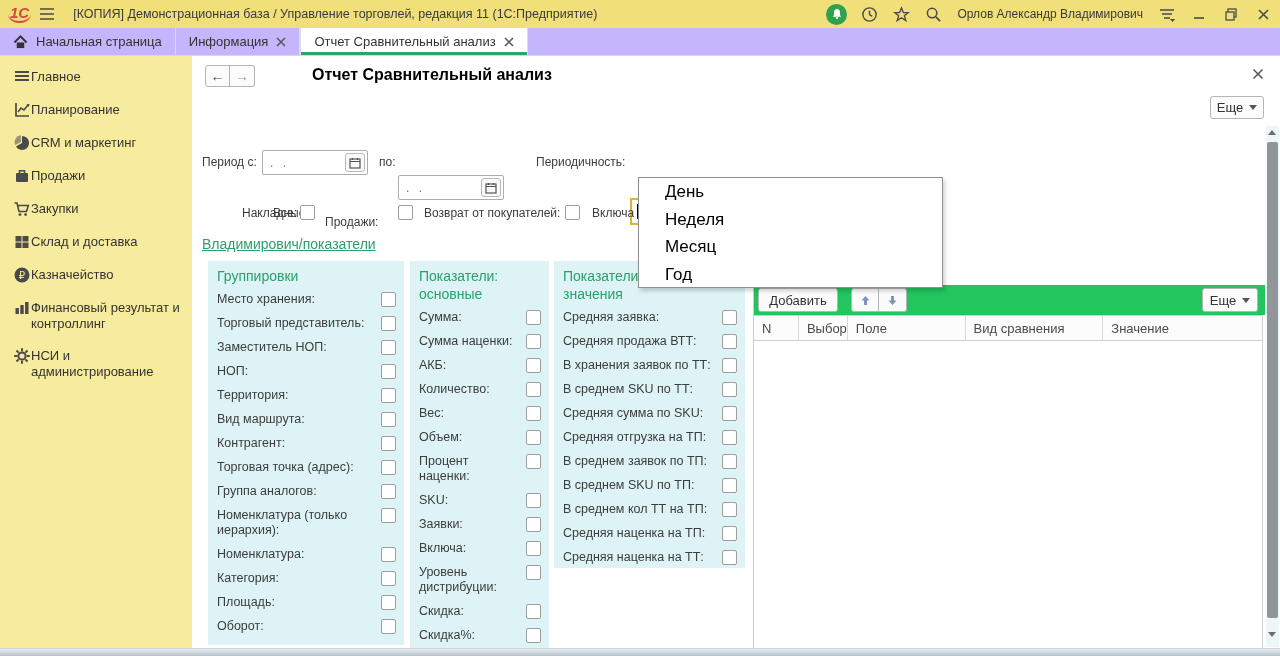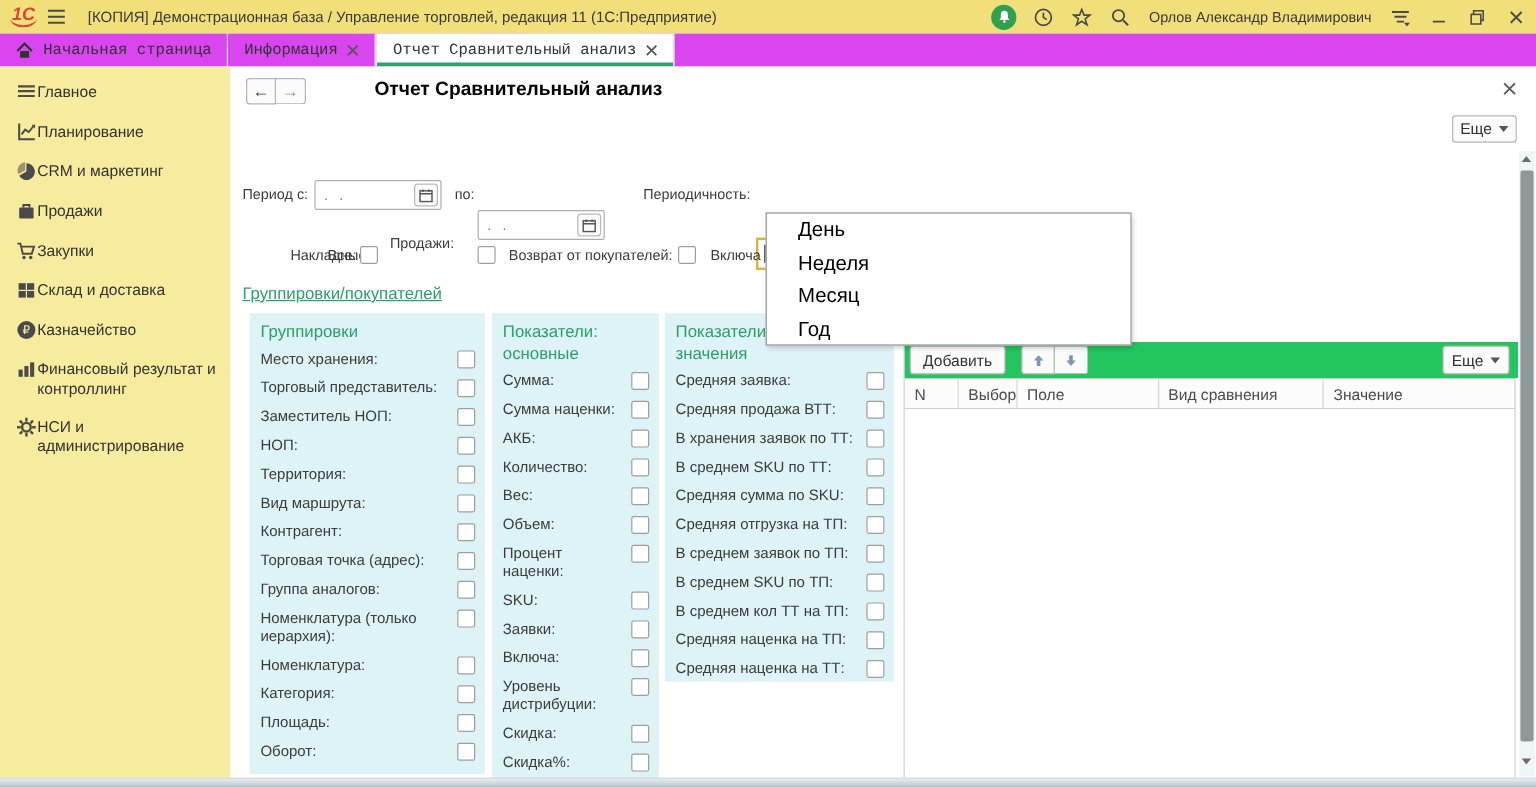--- a/index.html
+++ b/index.html
@@ -16,21 +16,21 @@
   .tb-ico { display:inline-flex; align-items:center; justify-content:center;
             width:22px; height:22px; margin:0 5px; }
   .tb-title { font-size:12.5px; color:#3a3a3a; margin-left:10px; white-space:nowrap; }
   .tb-right { margin-left:auto; display:flex; align-items:center; }
   .bell-circle { width:21px; height:21px; border-radius:50%; background:#2fa24f;
                  display:flex; align-items:center; justify-content:center; margin:0 6px; }
   .tb-user { font-size:12px; color:#3a3a3a; margin:0 8px; white-space:nowrap; }
 
   
   .tabbar { position:absolute; left:0; top:28px; width:1280px; height:28px;
-            background:#d946ef; border-bottom:1px solid #d8d8d8; display:flex;font-family:Liberation Mono, monospace; }
+            background:#c4b5fd; border-bottom:1px solid #d8d8d8; display:flex; }
   .tab { display:flex; align-items:center; gap:8px; padding:0 13px; font-size:13px;
          color:#333; border-right:1px solid #dcdcdc; height:100%; cursor:pointer; white-space:nowrap; }
   .tab.active { background:#fff; box-shadow: inset 0 -3px 0 #2fa16b; border-left:1px solid #dcdcdc; }
   .tab .x { display:inline-flex; width:10px; height:10px; }
 
   
   .sidebar { position:absolute; left:0; top:56px; width:192px; height:592px;
              background:#f7eb9d; padding-top:5px; }
   .side-item { display:flex; align-items:flex-start; padding:8px 6px 8px 13px;
                font-size:13px; color:#333; cursor:pointer; line-height:16px; }
@@ -331,27 +331,27 @@
       <span></span>
       <span class="caret"></span>
       <span class="dd-zone">
           <span class="tri-down"></span>
         </span>
     </div>
 
     <span class="abs lbl" style="left:10px; top:150px;margin-left:40px;">Накладные:</span>
     <span class="abs lbl" style="left:81px; top:150px;">Все:</span>
     <span class="abs chk" style="left:108px; top:149px;"></span>
-    <span class="abs lbl" style="left:133px; top:140px;">Продажи:</span>
+    <span class="abs lbl" style="left:133px; top:159px;">Продажи:</span>
     <span class="abs chk" style="left:206px; top:149px;"></span>
     <span class="abs lbl" style="left:232px; top:150px;">Возврат от покупателей:</span>
     <span class="abs chk" style="left:373px; top:149px;"></span>
     <span class="abs lbl" style="left:400px; top:150px;">Включа</span>
 
-    <span class="abs link" style="left:10px; top:180px;">Группировки/покупателей</span>
+    <span class="abs link" style="left:10px; top:180px;">Владимирович/показатели</span>
 
     <div class="panel" style="left:16px; top:205px; width:196px; height:384px;">
       <div class="panel-title">Группировки</div>
       <div class="prow">
           <span class="plabel">Место хранения:</span>
           <span class="chk"></span>
         </div>
       <div class="prow">
           <span class="plabel">Торговый представитель:</span>
           <span class="chk"></span>

